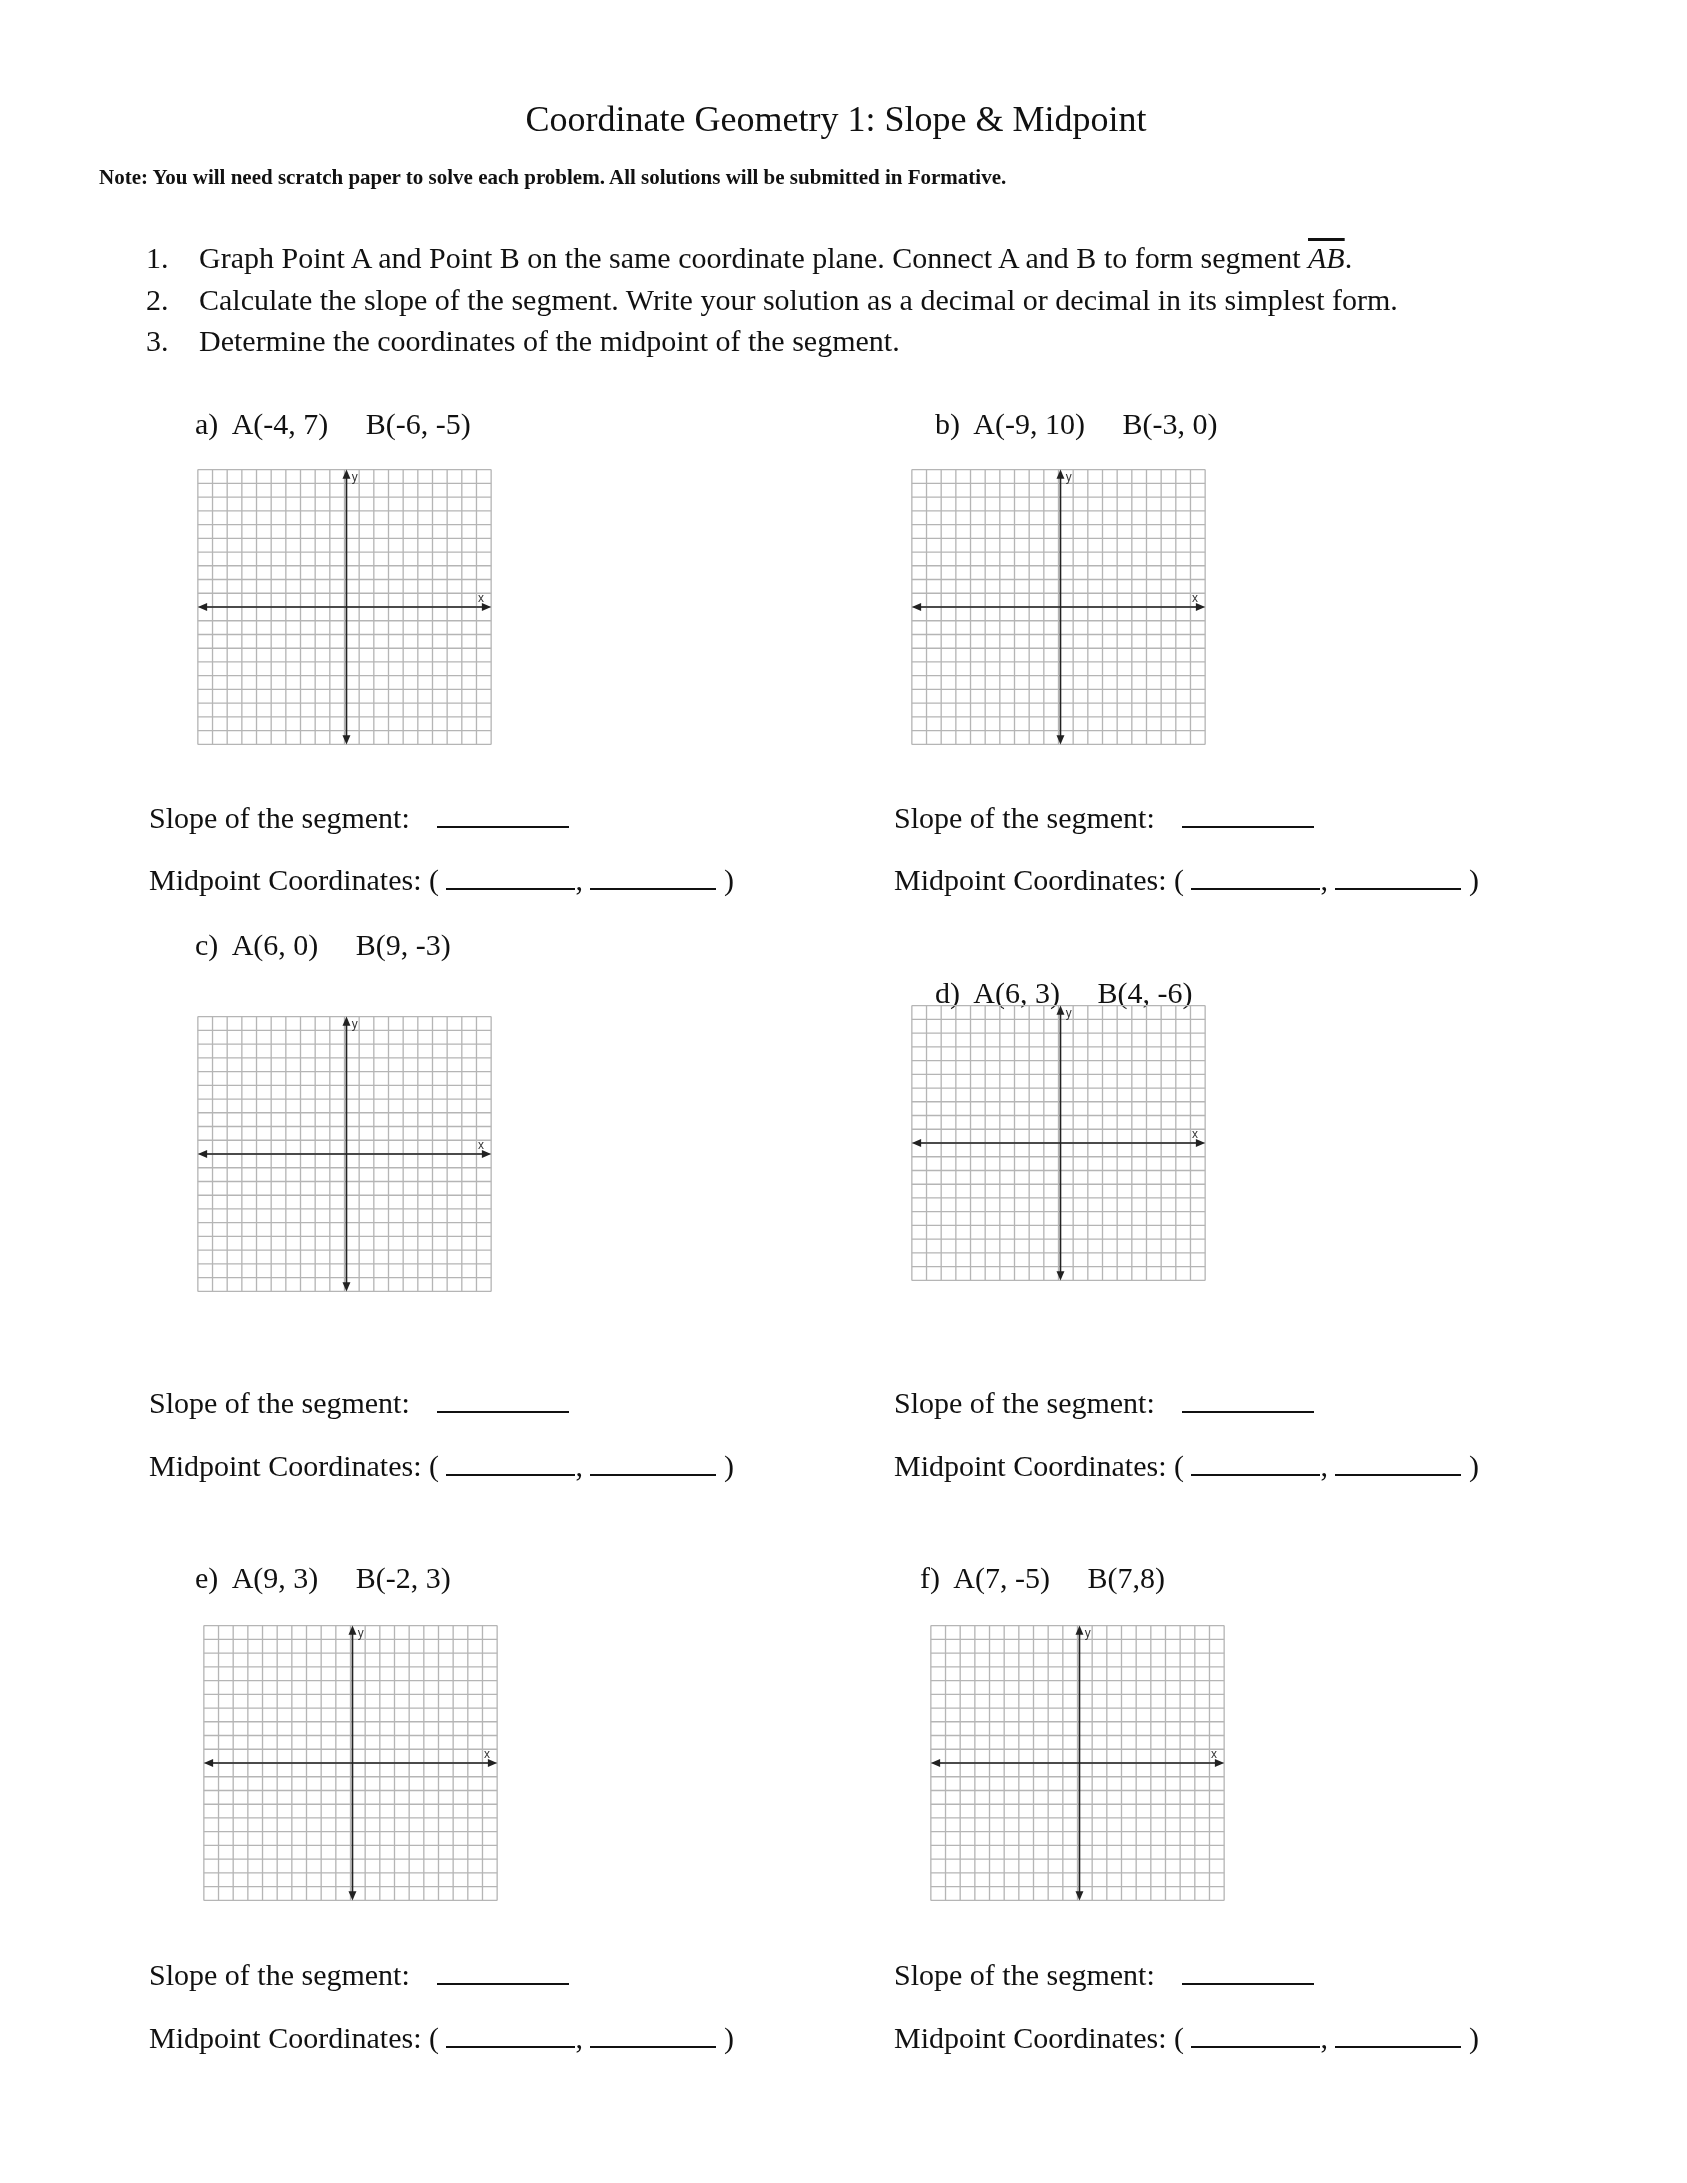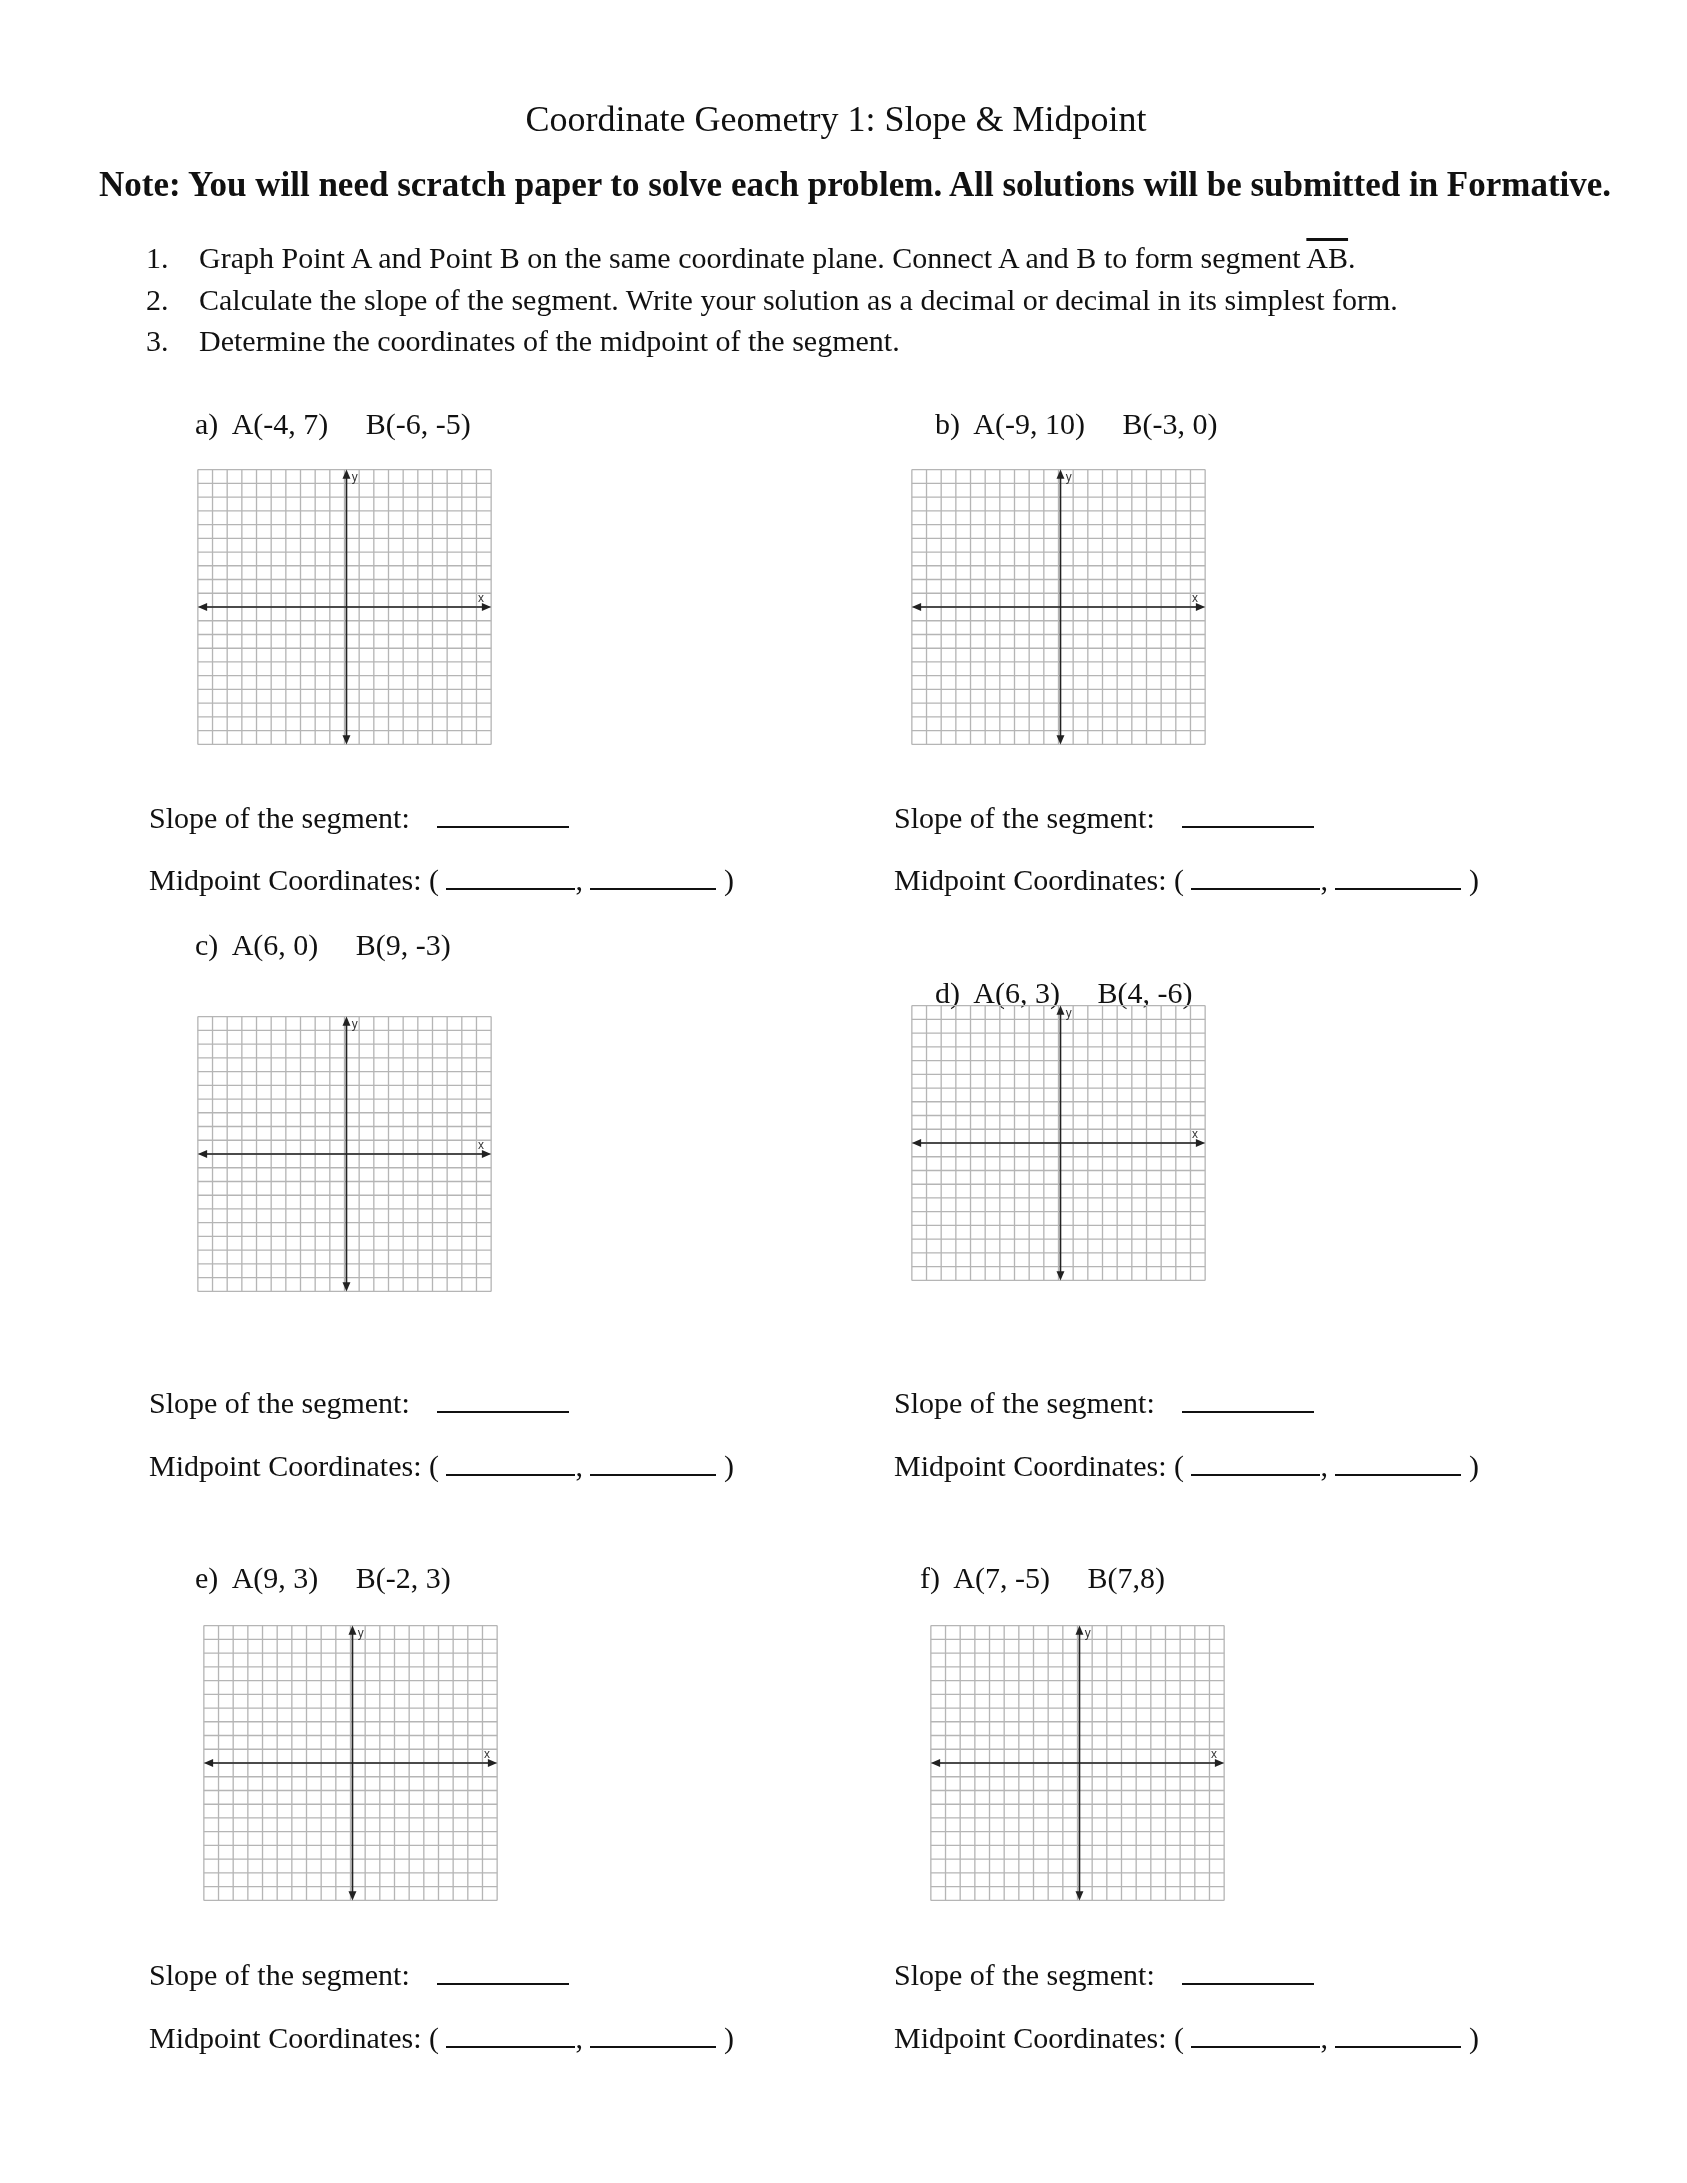--- a/index.html
+++ b/index.html
@@ -1,23 +1,23 @@
 <!DOCTYPE html>
 <html style="font-size:10.6px"><head>
 <meta charset="utf-8">
 <style>
   html, body { margin:0; padding:0; background:#ffffff; }
   body { width:1687px; height:2183px; position:relative; overflow:hidden;
          font-family:"Liberation Serif", "DejaVu Serif", serif; color:#111; }
   .abs { position:absolute; white-space:nowrap; }
   .title { top:98px; left:0; width:1672px; text-align:center; font-size:36px; }
-  .note { top:165px; left:99px; font-size:35px; font-weight:bold; }
+  .note { top:165px; left:99px; font-size:21px; font-weight:bold; }
   .instr { left:146px; font-size:30px; }
   .instr .num { display:inline-block; width:53px; }
-  .overline { text-decoration:overline; }
+  .overline { text-decoration:overline; font-style:italic; }
   .prob-label { font-size:30px; }
   .answer { font-size:30px; }
   .blank { display:inline-block; border-bottom:2px solid #111; height:24px; vertical-align:baseline; }
   .grid { position:absolute; }
   .grid svg { display:block; }
 </style>
 </head>
 <body>
 
 <div class="abs title">Coordinate Geometry 1: Slope &amp; Midpoint</div>

